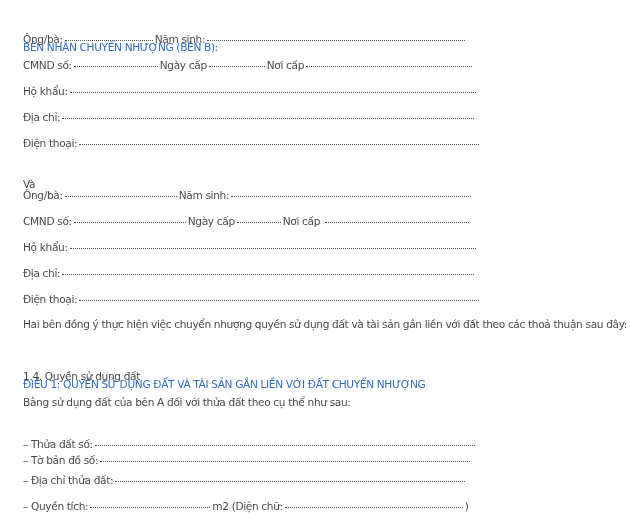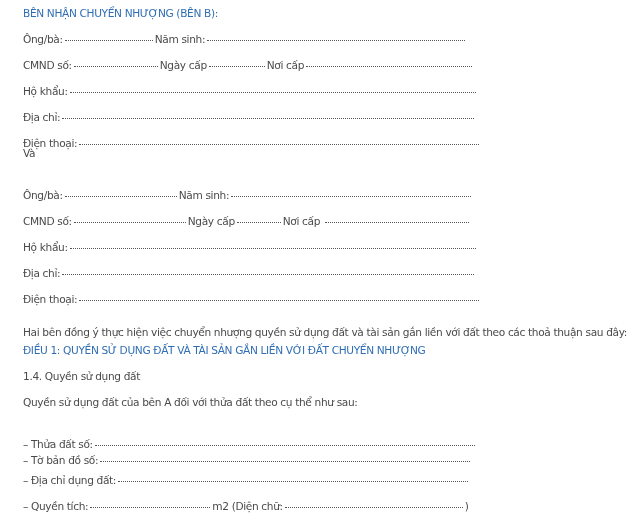--- a/index.html
+++ b/index.html
@@ -1,20 +1,20 @@
 <!DOCTYPE html>
 <html><head>
 <meta charset="utf-8">
 <style>
   html, body { margin:0; padding:0; background:#ffffff; }
   body { width:633px; height:526px; overflow:hidden; position:relative;
          font-family:"DejaVu Sans","Liberation Sans",sans-serif; font-size:10.6px; color:#4a4a4a; letter-spacing:-0.35px; }
   .doc { position:absolute; left:23px; top:0; width:600px; }
   .line { position:absolute; left:0; white-space:nowrap; height:16px; line-height:16px; }
-  .heading { color:#2f6eb5; }
+  .heading { color:#2f6eb5;margin-top:34px; }
   .dots { display:inline-block; vertical-align:baseline; border-bottom:1px dotted #555; height:1px; margin:0 2px; position:relative; top:-2px; }
 </style>
 </head>
 <body>
 
 <div class="doc">
 
   <div class="line heading" style="top:5px">BÊN NHẬN CHUYỂN NHƯỢNG (BÊN B):</div>
 
   <div class="line" style="top:31px">
@@ -26,49 +26,49 @@
   <div class="line" style="top:83px">
     <span>Hộ khẩu:</span><span class="dots" style="width:406px"></span>
   </div>
   <div class="line" style="top:109px">
     <span>Địa chỉ:</span><span class="dots" style="width:412px"></span>
   </div>
   <div class="line" style="top:135px">
     <span>Điện thoại:</span><span class="dots" style="width:400px"></span>
   </div>
 
-  <div class="line" style="top:145px">Và</div>
+  <div class="line" style="top:176px">Và</div>
 
   <div class="line" style="top:187px">
     <span>Ông/bà:</span><span class="dots" style="width:112px"></span><span>Năm sinh:</span><span class="dots" style="width:240px"></span>
   </div>
   <div class="line" style="top:213px">
     <span>CMND số:</span><span class="dots" style="width:112px"></span><span>Ngày cấp</span><span class="dots" style="width:44px"></span><span>Nơi cấp</span><span class="dots" style="width:144px; margin-left:5px"></span>
   </div>
   <div class="line" style="top:239px">
     <span>Hộ khẩu:</span><span class="dots" style="width:406px"></span>
   </div>
   <div class="line" style="top:265px">
     <span>Địa chỉ:</span><span class="dots" style="width:412px"></span>
   </div>
   <div class="line" style="top:291px">
     <span>Điện thoại:</span><span class="dots" style="width:400px"></span>
   </div>
 
-  <div class="line" style="top:324px">Hai bên đồng ý thực hiện việc chuyển nhượng quyền sử dụng đất và tài sản gắn liền với đất theo các thoả thuận sau đây:</div>
+  <div class="line" style="top:316px">Hai bên đồng ý thực hiện việc chuyển nhượng quyền sử dụng đất và tài sản gắn liền với đất theo các thoả thuận sau đây:</div>
 
   <div class="line heading" style="top:342px">ĐIỀU 1: QUYỀN SỬ DỤNG ĐẤT VÀ TÀI SẢN GẮN LIỀN VỚI ĐẤT CHUYỂN NHƯỢNG</div>
   <div class="line" style="top:368px">1.4. Quyền sử dụng đất</div>
-  <div class="line" style="top:394px">Quyền sử dụng đất của bên A đối với thửa đất theo cụ thể như sau:</div>
+  <div class="line" style="top:394px">Bằng sử dụng đất của bên A đối với thửa đất theo cụ thể như sau:</div>
 
   <div class="line" style="top:436px">
     <span>– Thửa đất số:</span><span class="dots" style="width:380px"></span>
   </div>
   <div class="line" style="top:452px">
     <span>– Tờ bản đồ số:</span><span class="dots" style="width:370px"></span>
   </div>
   <div class="line" style="top:472px">
-    <span>– Địa chỉ dụng đất:</span><span class="dots" style="width:350px"></span>
+    <span>– Địa chỉ thửa đất:</span><span class="dots" style="width:350px"></span>
   </div>
   <div class="line" style="top:498px">
     <span>– Quyền tích:</span><span class="dots" style="width:120px"></span><span>m2 (Diện chữ:</span><span class="dots" style="width:178px"></span><span>)</span>
   </div>
 </div>
 
 </body></html>

